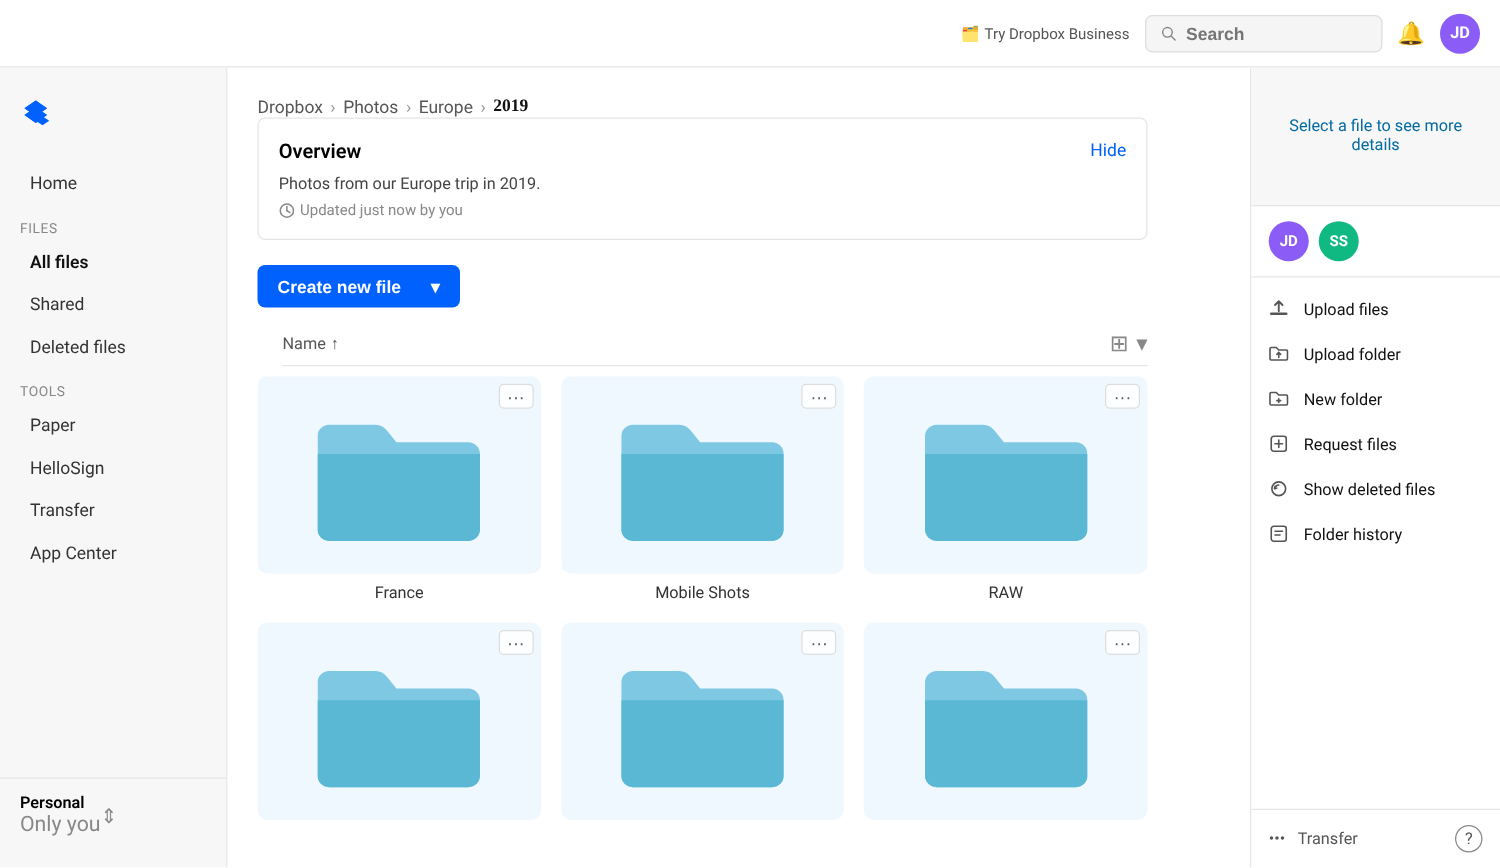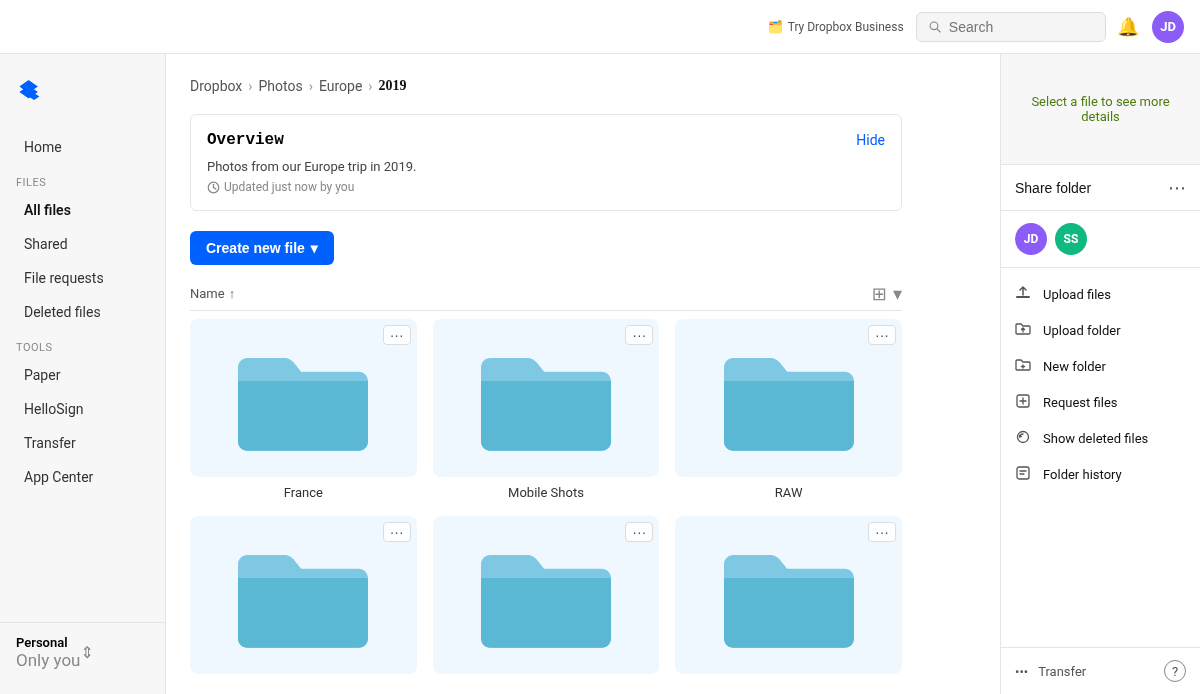--- a/index.html
+++ b/index.html
@@ -35,20 +35,21 @@
       gap: 8px;
       width: 190px;
     }
     .topbar-search input {
       border: none;
       background: transparent;
       font-size: 14px;
       outline: none;
       width: 100%;
       color: #333;
+      font-weight: bold;
     }
     .topbar-bell {
       font-size: 18px;
       color: #555;
       cursor: pointer;
     }
     .topbar-avatar {
       width: 32px;
       height: 32px;
       border-radius: 50%;
@@ -64,21 +65,21 @@
 
     
     .layout {
       display: flex;
       flex: 1;
       overflow: hidden;
     }
 
     
     .sidebar {
-      width: 166px;
+      width: 182px;
       background: #f7f7f7;
       border-right: 1px solid #e5e5e5;
       display: flex;
       flex-direction: column;
       padding: 12px 0;
       flex-shrink: 0;
     }
     .sidebar-logo {
       padding: 8px 16px 16px;
     }
@@ -123,68 +124,68 @@
     .main-inner {
       padding: 24px 24px 0;
       max-width: 760px;
     }
     .breadcrumb {
       font-size: 14px;
       color: #555;
       display: flex;
       align-items: center;
       gap: 6px;
-      margin-bottom: 20px;
     }
     .breadcrumb span { cursor: pointer; }
     .breadcrumb .current { font-weight: 700; color: #111; font-family: Liberation Serif, serif; }
     .breadcrumb .sep { color: #999; }
     .overview-section {
       background: #fff;
       border: 1px solid #e5e5e5;
       border-radius: 6px;
       padding: 16px;
       margin-bottom: 20px;
     }
     .overview-header {
       display: flex;
       justify-content: space-between;
       align-items: center;
       margin-bottom: 10px;
     }
-    .overview-title { font-size: 16px; font-weight: 600; font-family: Liberation Mono, monospace; }
+    .overview-title { font-size: 16px; font-weight: 600; }
     .overview-hide { font-size: 14px; color: #0061fe; cursor: pointer; }
     .overview-desc { font-size: 13px; color: #444; margin-bottom: 6px; }
     .overview-updated { font-size: 12px; color: #888; display: flex; align-items: center; gap: 4px; }
     .toolbar {
       display: flex;
       align-items: center;
       justify-content: space-between;
       margin-bottom: 12px;
     }
     .create-btn {
       background: #0061fe;
       color: white;
       border: none;
       border-radius: 6px;
       padding: 9px 16px;
       font-size: 14px;
       font-weight: 600;
       cursor: pointer;
       display: flex;
       align-items: center;
-      gap: 6px;
+      gap: 24px;
     }
     .file-list-header {
       display: flex;
       align-items: center;
       justify-content: space-between;
       padding: 6px 0;
       border-bottom: 1px solid #e5e5e5;
       margin-bottom: 8px;
+      margin-left: 20px;
     }
     .file-list-name {
       font-size: 13px;
       color: #555;
       display: flex;
       align-items: center;
       gap: 4px;
     }
     .view-toggle { display: flex; gap: 6px; cursor: pointer; color: #888; font-size: 18px; }
     .folder-grid {
@@ -246,21 +247,21 @@
       flex-shrink: 0;
       overflow-y: auto;
     }
     .right-panel-select {
       background: #f7f7f7;
       display: flex;
       align-items: center;
       justify-content: center;
       padding: 40px 16px;
       font-size: 13px;
-      color: #4d7c0f;
+      color: #0369a1;
       text-align: center;
       border-bottom: 1px solid #e5e5e5;
     }
     .share-folder-bar {
       display: flex;
       align-items: center;
       justify-content: space-between;
       padding: 12px 14px;
       border-bottom: 1px solid #e5e5e5;
     }
@@ -353,21 +354,20 @@
         <path d="M30 5L40 12L30 19L20 12L30 5Z" fill="#0061fe" transform="translate(-16,2)"></path>
         <path d="M10 19L20 26L10 33L0 26L10 19Z" fill="#0061fe" transform="translate(4,-6)"></path>
         <path d="M30 19L40 26L30 33L20 26L30 19Z" fill="#0061fe" transform="translate(-16,-6)"></path>
         <path d="M14 29L20 25L26 29L20 33L14 29Z" fill="#0061fe" transform="translate(0,-4)"></path>
       </svg>
     </div>
     <div class="sidebar-nav-item">Home</div>
     <div class="sidebar-section-label">Files</div>
     <div class="sidebar-nav-item active">All files</div>
     <div class="sidebar-nav-item">Shared</div>
-    <div class="sidebar-nav-item">File requests</div>
     <div class="sidebar-nav-item">Deleted files</div>
     <div class="sidebar-section-label">Tools</div>
     <div class="sidebar-nav-item">Paper</div>
     <div class="sidebar-nav-item">HelloSign</div>
     <div class="sidebar-nav-item">Transfer</div>
     <div class="sidebar-nav-item">App Center</div>
     <div class="sidebar-spacer"></div>
     <div class="sidebar-bottom">
       <div>
         <div class="sidebar-bottom-text">Personal</div>
@@ -496,24 +496,20 @@
       </div>
     </div>
     <div class="folder-name"></div>
   </div>
         </div>
     </div>
   </div>
 
   <div class="right-panel">
     <div class="right-panel-select">Select a file to see more details</div>
-    <div class="share-folder-bar">
-      <button class="share-folder-btn">Share folder</button>
-      <span class="share-folder-plus">⋯</span>
-    </div>
     <div class="right-panel-avatars">
     <div class="avatar-circle" style="background: rgb(139, 92, 246);">JD</div>
         <div class="avatar-circle" style="background: rgb(16, 185, 129);">SS</div>
       </div>
     <div class="right-panel-actions">
     <div class="right-action-item">
     <span class="right-action-icon"><svg width="16" height="16" viewBox="0 0 16 16" fill="none">
               <rect x="1" y="11" width="14" height="2" rx="1" fill="#555"></rect>
               <path d="M8 2v8M5 5l3-3 3 3" stroke="#555" stroke-width="1.5" stroke-linecap="round" stroke-linejoin="round"></path>
             </svg></span>

